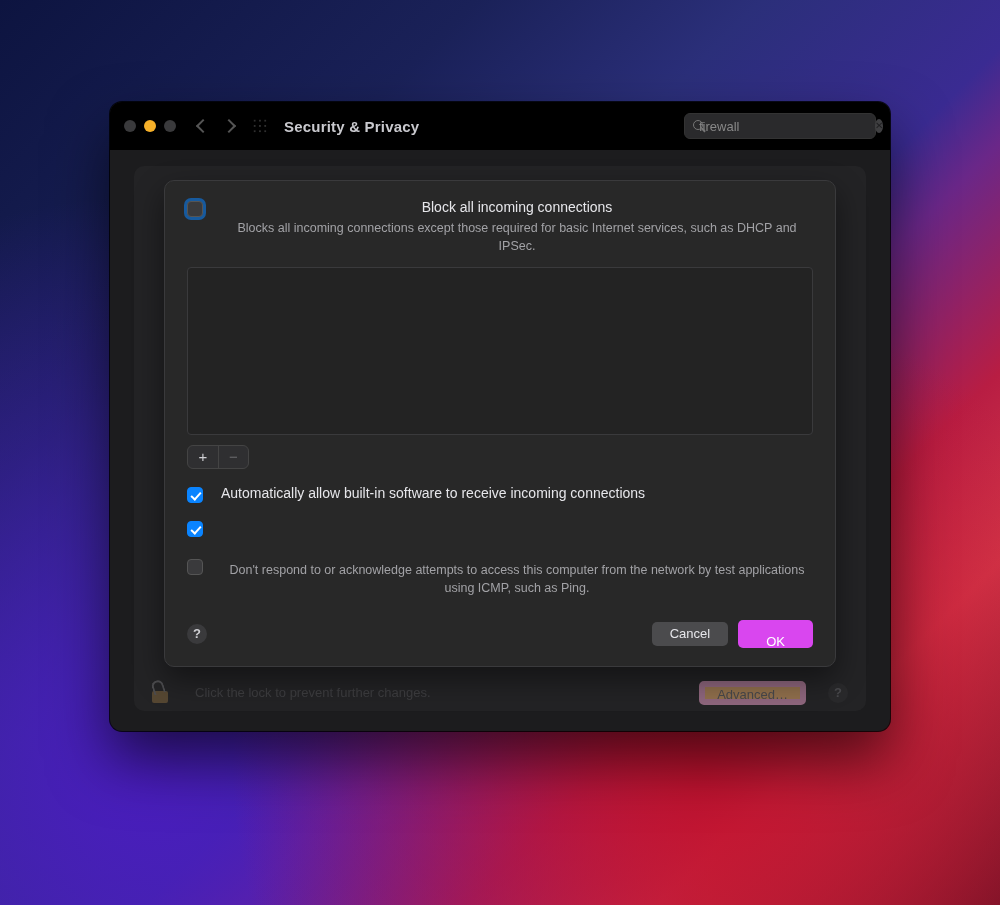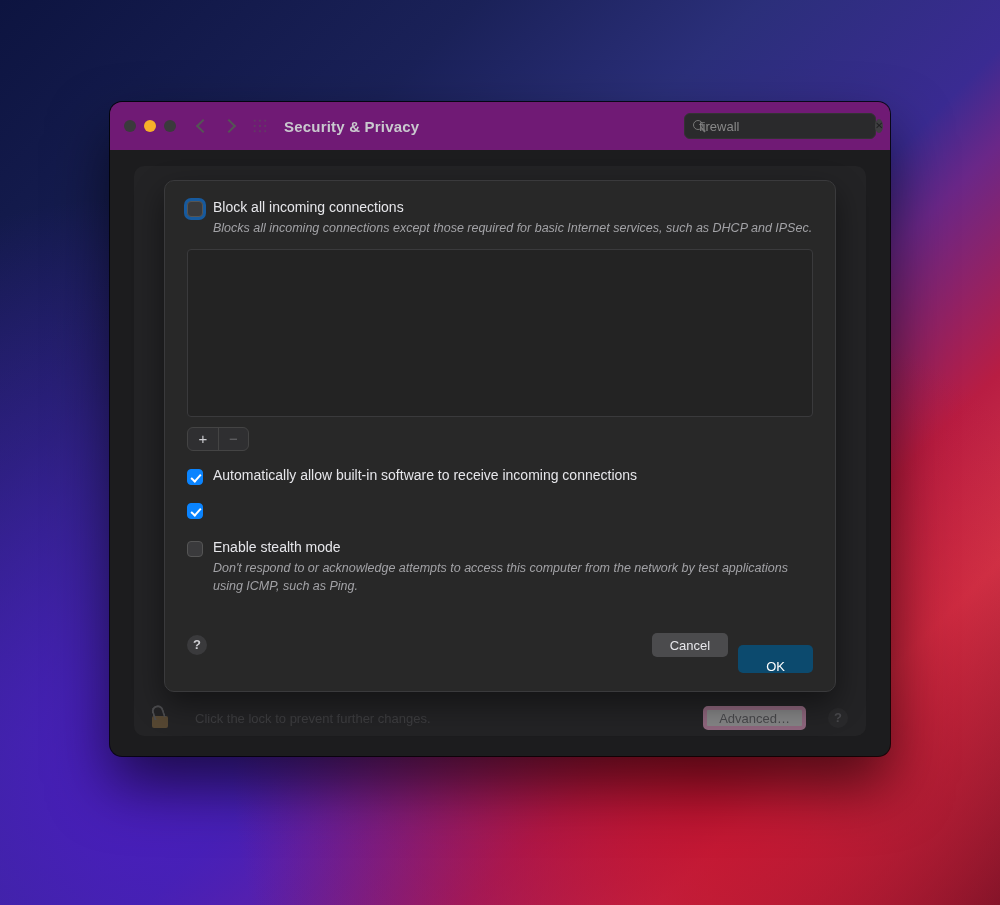--- a/index.html
+++ b/index.html
@@ -14,21 +14,21 @@
 
   .window {
     width: 780px; margin-top: 102px;
     background: #1c1c1e; border-radius: 12px;
     box-shadow: 0 30px 60px rgba(0,0,0,0.6), 0 0 0 1px rgba(0,0,0,0.8);
     overflow: hidden; position: relative;
   }
 
   .titlebar {
     display: flex; align-items: center; height: 48px;
-    padding: 0 14px; background: #701a75;
+    padding: 0 14px; background: #000000;
   }
   .traffic { display: flex; gap: 8px; }
   .traffic .dot { width: 12px; height: 12px; border-radius: 50%; }
   .dot.close { background: #3a3a3c; }
   .dot.min   { background: #f6b029; }
   .dot.max   { background: #3a3a3c; }
 
   .navbtns { display: flex; gap: 16px; margin-left: 22px; }
   .chev { width: 10px; height: 10px; border-top: 2px solid #555; border-left: 2px solid #555; }
   .chev.left { transform: rotate(-45deg); }
@@ -57,51 +57,51 @@
     position:absolute; left:24px; right:24px; top:16px; bottom:20px;
     background:#232325; border-radius:10px; z-index:0;
   }
 
   .sheet {
     position: relative; z-index:1;
     margin: 14px 30px 0; background:#282828; border:1px solid #3a3a3c;
     border-radius:10px; padding:18px 22px 18px; box-shadow:0 12px 30px rgba(0,0,0,.45);
   }
 
-  .row { display:flex; align-items:flex-start; gap:10px; margin-bottom:8px; }
+  .row { display:flex; align-items:flex-start; gap:18px; margin-bottom:8px;text-align:center; }
   .cbwrap { flex:0 0 auto; margin-top:2px; }
   .cb { width:16px; height:16px; border-radius:4px; background:#3a3a3c; border:1px solid #555; display:inline-block; position:relative; }
   .cb.on { background:#0a84ff; border-color:#0a84ff; }
   .cb.on::after{ content:""; position:absolute; left:3px; top:4px; width:8px; height:4px; border-left:2px solid #fff; border-bottom:2px solid #fff; transform:rotate(-48deg); }
   .cb.focus { box-shadow:0 0 0 3px rgba(10,132,255,.55); }
 
   .lbl { color:#e6e6ea; font-size:14px; }
-  .desc { color:#a2a2a6; font-size:12.5px; line-height:1.45; margin-top:4px;font-style:italic; }
+  .desc { color:#a2a2a6; font-size:12.5px; line-height:1.45; margin-top:4px; }
 
   .listbox { margin:12px 0 10px; height:168px; background:#232323; border:1px solid #3a3a3c; border-radius:4px; }
   .pmgroup { display:inline-flex; background:#2f2f31; border:1px solid #444; border-radius:6px; overflow:hidden; }
   .pm { width:30px; height:22px; color:#cfcfd3; font-size:15px; text-align:center; line-height:22px; }
   .pm + .pm { border-left:1px solid #444; color:#6a6a6e; }
 
   .section { margin-top:16px; }
 
   .footer { display:flex; align-items:center; margin-top:22px; }
   .help { width:20px; height:20px; border-radius:50%; background:#3a3a3c; color:#cfcfd3; font-size:13px; text-align:center; line-height:20px; font-weight:600; }
   .footer .spacer { flex:1; }
   .btn { height:24px; padding:0 18px; border-radius:5px; font-size:13px; color:#e6e6ea; background:#4b4b4d; border:none; }
-  .btn.primary { background:#0c4a6e; color:#fff; margin-left:10px; padding:14px 28px;margin-top:28px; }
+  .btn.primary { background:#d946ef; color:#fff; margin-left:10px; padding:14px 28px; }
 
   .bottombar { position:relative; z-index:0; display:flex; align-items:center; padding:14px 18px 6px; gap:12px; }
   .lockwrap { display:flex; align-items:center; gap:27px; opacity:.35; }
   .lockicon { width:16px; height:20px; position:relative; }
   .lockicon::before{ content:""; position:absolute; bottom:0; width:16px; height:12px; background:#b58a4b; border-radius:2px; }
   .lockicon::after{ content:""; position:absolute; top:-5px; left:2px; width:8px; height:12px; border:2px solid #9a9a9d; border-bottom:none; border-radius:6px 6px 0 0; transform:rotate(-18deg); transform-origin:bottom right;}
   .locktxt{ color:#6d6d71; font-size:13px; }
   .bottombar .spacer{ flex:1; }
-  .advbtn{ height:24px; padding:0 12px; border-radius:5px; background:#e5e5e5; color:#6d6d71; font-size:13px; border:4px solid #f9a8d4; opacity:.5; }
+  .advbtn{ height:24px; padding:0 12px; border-radius:5px; background:#fdba74; color:#6d6d71; font-size:13px; border:6px solid #f9a8d4; opacity:.5; }
   .help2 { width:20px; height:20px; border-radius:50%; background:#2f2f31; color:#6d6d71; font-size:13px; text-align:center; line-height:20px; font-weight:600; margin-left:10px; opacity:.5; }
 </style>
 </head>
 <body>
 
 <div class="window">
   <div class="titlebar">
     <div class="traffic">
       <span class="dot close"></span>
       <span class="dot min"></span>
@@ -144,21 +144,20 @@
         <div class="lbl">Automatically allow built-in software to receive incoming connections</div>
       </div>
 
       <div class="section row" style="margin-top:12px">
         <span class="cbwrap"><span class="cb on"></span></span>
       </div>
 
       <div class="section row" style="margin-top:16px">
         <span class="cbwrap"><span class="cb"></span></span>
         <div>
-          <div class="lbl">Enable stealth mode</div>
           <div class="desc">Don't respond to or acknowledge attempts to access this computer from the network by test applications using ICMP, such as Ping.</div>
         </div>
       </div>
 
       <div class="footer">
         <span class="help">?</span>
         <span class="spacer"></span>
         <button class="btn">Cancel</button>
         <button class="btn primary">OK</button>
       </div>

